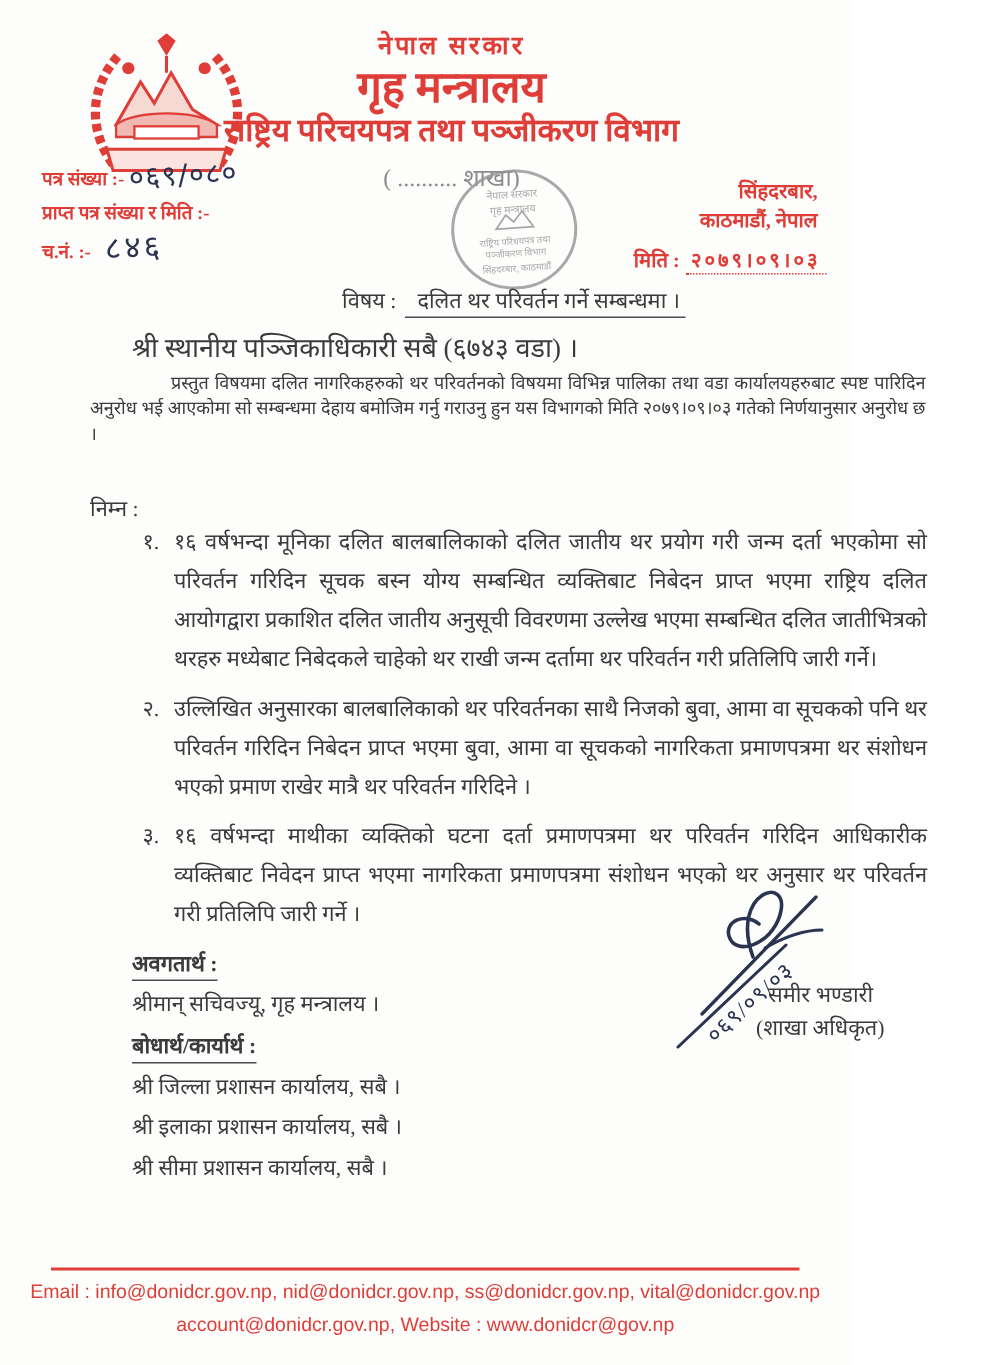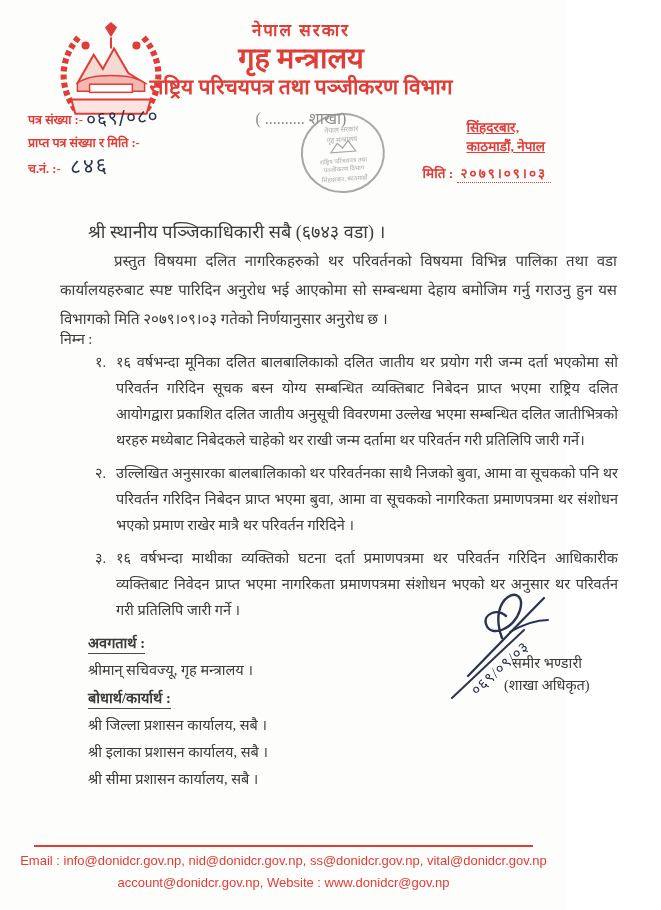--- a/index.html
+++ b/index.html
@@ -27,33 +27,33 @@
   .branch-note{top:107px;left:35px;right:0;text-align:center;font-size:16px;color:#8c8c8c;}
   .seal{left:299px;top:112px;opacity:.8;transform:rotate(-4deg);}
 
   
   .meta-left{left:28px;top:106px;font-size:12.5px;font-weight:bold;line-height:23px;}
   .hand{font-family:"DejaVu Sans","Liberation Sans",sans-serif;color:var(--hand);font-weight:normal;}
   .hand-ref{font-size:19px;display:inline-block;transform:rotate(-3deg);letter-spacing:1px;}
   .hand-disp{font-size:21px;display:inline-block;transform:rotate(-2deg);letter-spacing:2px;margin-left:6px;}
 
   
-  .address{right:22px;top:118px;text-align:left;font-size:13.5px;font-weight:bold;line-height:19px;text-decoration:underline;}
+  .address{right:22px;top:118px;text-align:right;font-size:13.5px;font-weight:bold;line-height:19px;}
   .dateline{right:16px;top:164px;font-size:13.5px;font-weight:bold;}
   .dateline .dotted{border-bottom:1.5px dotted var(--red);padding:0 4px 1px 4px;letter-spacing:2px;}
 
   
   .subject{top:189px;left:228px;font-size:14.5px;color:var(--ink);}
   .subject .u{border-bottom:1.2px solid #4a4a4a;padding:0 4px 2px 8px;}
   .subject .lbl{margin-right:6px;}
 
   .salutation{top:219px;left:88px;font-size:18px;color:var(--ink);}
 
-  .paragraph{top:247px;left:60px;width:557px;font-size:15px;color:var(--ink);
-             line-height:29px;text-align:justify;text-indent:54px;font-family:Liberation Serif, serif;}
+  .paragraph{top:247px;left:60px;width:557px;font-size:12px;color:var(--ink);
+             line-height:17px;text-align:justify;text-indent:54px;font-family:Liberation Serif, serif;}
 
   .list-intro{top:328px;left:60px;font-size:14.5px;color:var(--ink);}
 
   .list{top:349px;left:95px;width:523px;color:var(--ink);font-size:14.5px;}
   .list-item{display:flex;margin-bottom:7px;}
   .list-item .num{width:21px;flex:0 0 21px;line-height:26px;}
   .list-item .txt{flex:1;line-height:26px;text-align:justify;}
 
   
   .sig-block{left:440px;top:580px;width:215px;height:130px;}
@@ -125,20 +125,23 @@
 
   <div class="abs address red">
     <div>सिंहदरबार,</div>
     <div>काठमाडौं, नेपाल</div>
   </div>
   <div class="abs dateline red">
     <span>मिति :</span>
     <span class="dotted">२०७९।०९।०३</span>
   </div>
 
+  <div class="abs subject">
+    <span class="lbl">विषय :</span><span class="u">दलित थर परिवर्तन गर्ने सम्बन्धमा ।</span>
+  </div>
 
   <div class="abs salutation">श्री स्थानीय पञ्जिकाधिकारी सबै (६७४३ वडा) ।</div>
 
   <div class="abs paragraph">प्रस्तुत विषयमा दलित नागरिकहरुको थर परिवर्तनको विषयमा विभिन्न पालिका तथा वडा कार्यालयहरुबाट स्पष्ट पारिदिन अनुरोध भई आएकोमा सो सम्बन्धमा देहाय बमोजिम गर्नु गराउनु हुन यस विभागको मिति २०७९।०९।०३ गतेको निर्णयानुसार अनुरोध छ ।</div>
 
   <div class="abs list-intro">निम्न :</div>
   <div class="abs list">
     <div class="list-item">
       <span class="num">१.</span>
       <span class="txt">१६ वर्षभन्दा मूनिका दलित बालबालिकाको दलित जातीय थर प्रयोग गरी जन्म दर्ता भएकोमा सो परिवर्तन गरिदिन सूचक बस्न योग्य सम्बन्धित व्यक्तिबाट निबेदन प्राप्त भएमा राष्ट्रिय दलित आयोगद्वारा प्रकाशित दलित जातीय अनुसूची विवरणमा उल्लेख भएमा सम्बन्धित दलित जातीभित्रको थरहरु मध्येबाट निबेदकले चाहेको थर राखी जन्म दर्तामा थर परिवर्तन गरी प्रतिलिपि जारी गर्ने।</span>

